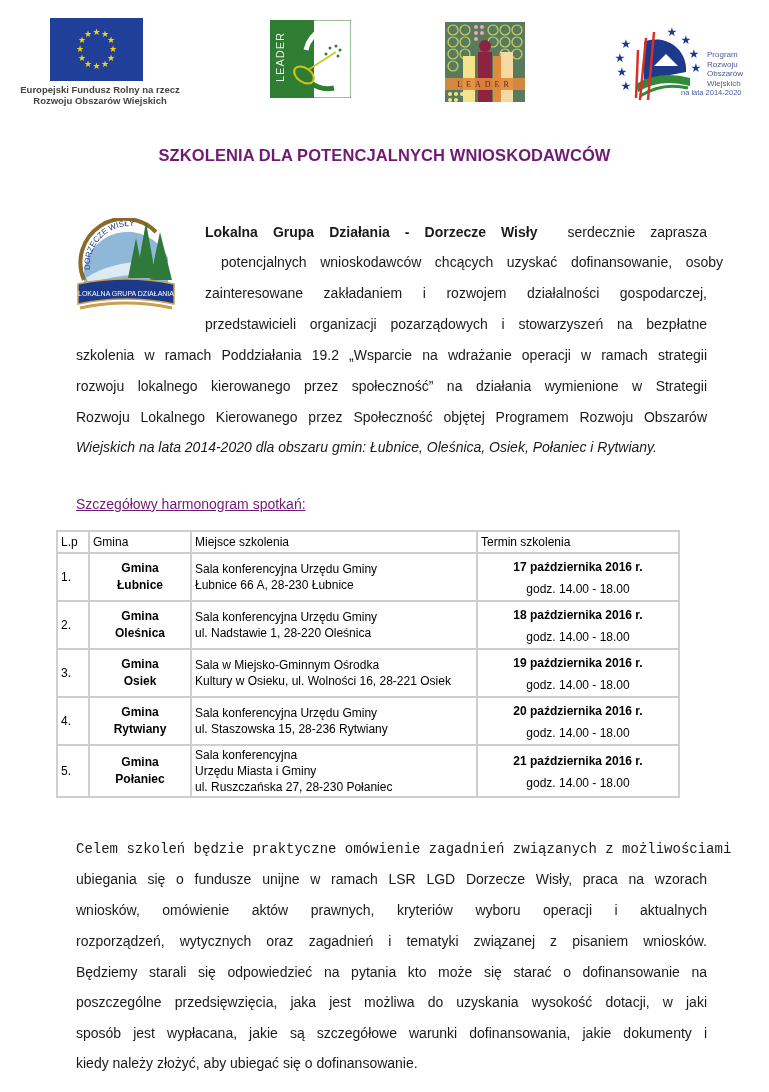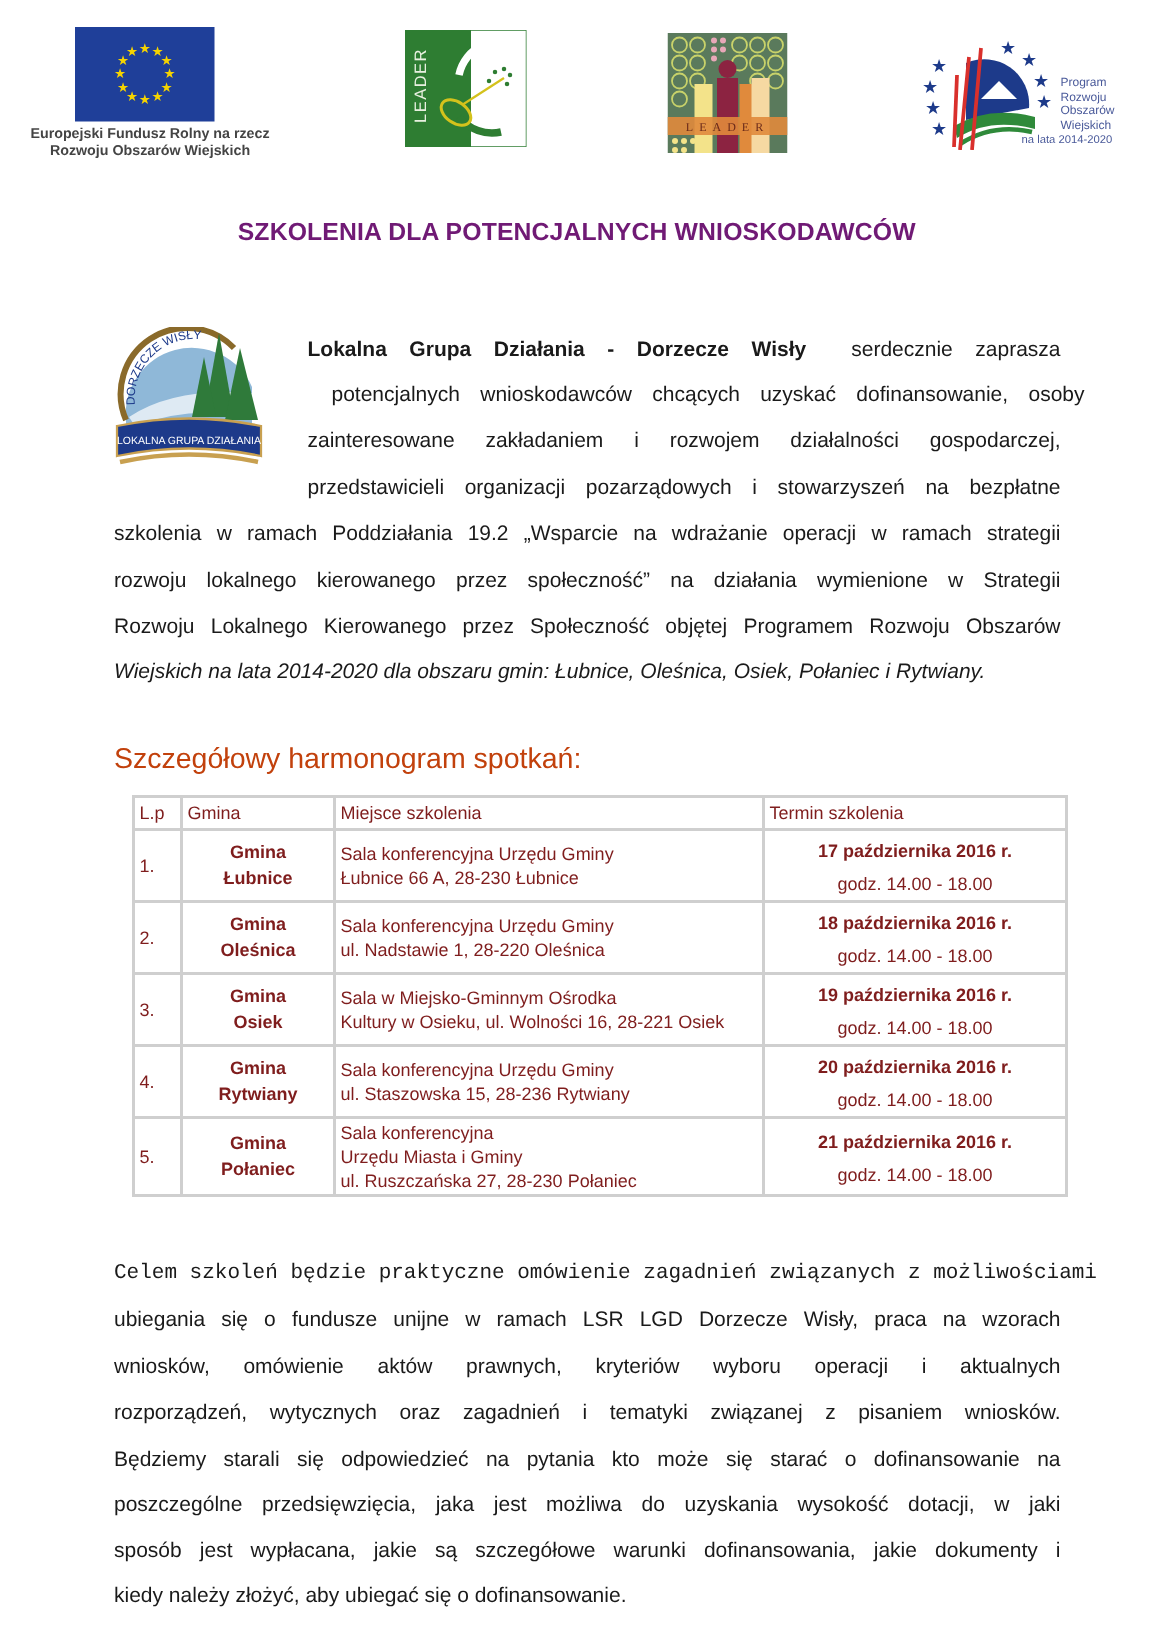--- a/index.html
+++ b/index.html
@@ -24,26 +24,26 @@
     font-size: 16.5px; font-weight: bold; letter-spacing: 0.1px; color: #701a75;
   }
 
   .lgd-logo { position: absolute; left: 76px; top: 218px; width: 100px; height: 98px; }
 
   .para { position: absolute; font-size: 14px; color: #1a1a1a; }
   .line { position: absolute; white-space: nowrap; height: 20px; line-height: 20px; }
   .justify { text-align: justify; text-align-last: justify; }
   b.strong { font-weight: bold; }
 
-  .subhead { position: absolute; left: 76px; top: 496px; font-size: 19px; color: #c2410c; }
+  .subhead { position: absolute; left: 76px; top: 496px; font-size: 14px; text-decoration: underline; color: #701a75; }
 
   table.sched {
-    position: absolute; left: 88px; top: 530px; width: 624px;
+    position: absolute; left: 56px; top: 530px; width: 624px;
     border-collapse: separate; border-spacing: 0;
-    border: 2px solid #cfcfcf; font-size: 12px; color: #7f1d1d;
+    border: 2px solid #cfcfcf; font-size: 12px; color: #000000;
   }
   table.sched td, table.sched th {
     border-right: 2px solid #cfcfcf; border-bottom: 2px solid #cfcfcf;
     padding: 0 3px; vertical-align: middle; font-weight: normal; text-align: left;
   }
   table.sched tr > *:last-child { border-right: none; }
   table.sched tr:last-child > td { border-bottom: none; }
   table.sched th { height: 20px; font-weight: normal; }
   .c-lp { width: 24px; }
   .c-gm { width: 94px; }

